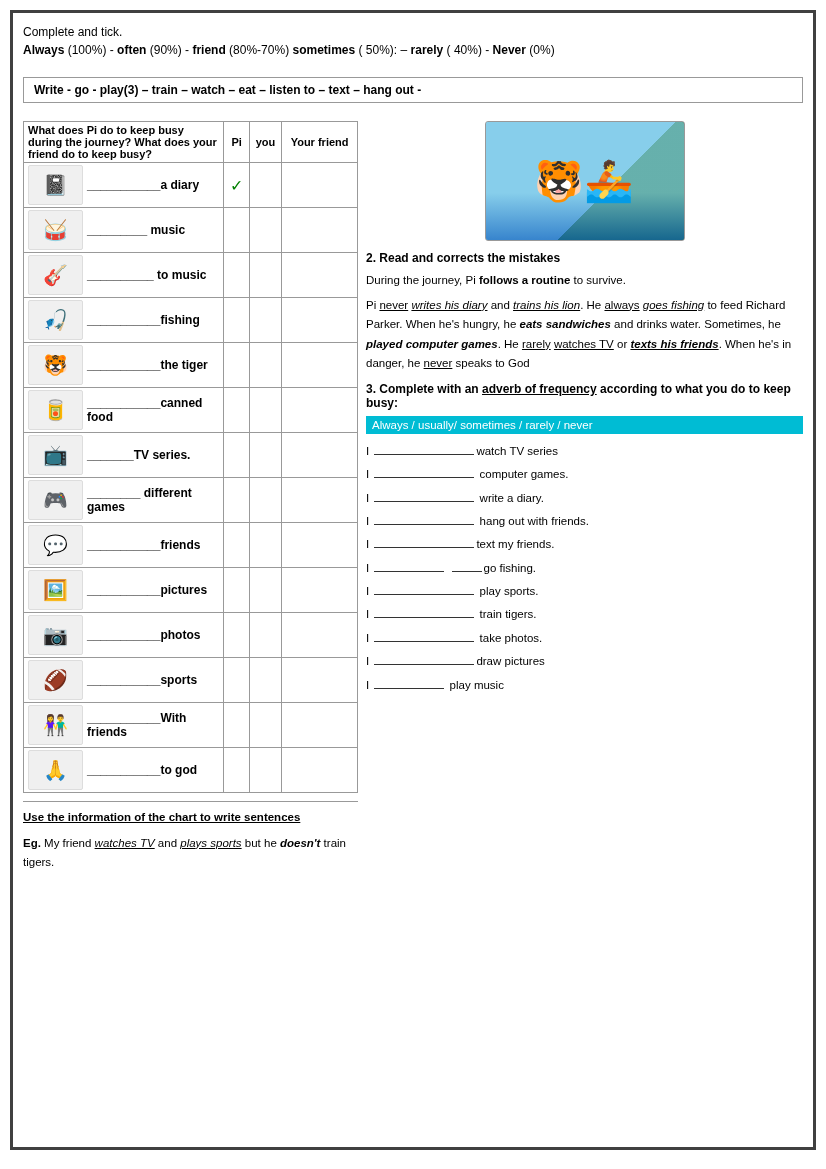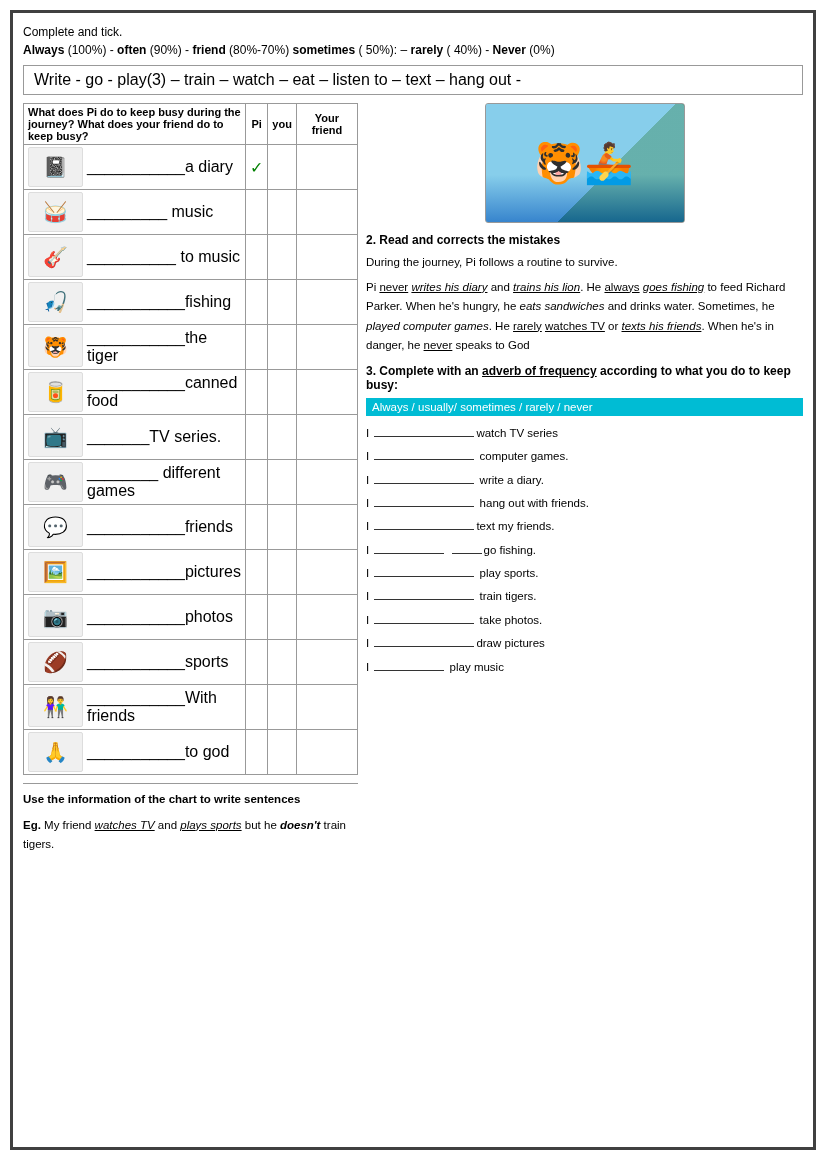--- a/index.html
+++ b/index.html
@@ -20,23 +20,24 @@
       margin-bottom: 8px;
     }
     .section1 p {
       font-size: 12px;
       line-height: 1.5;
     }
     .section1 .bold { font-weight: bold; }
     .freq-bar {
       border: 1px solid #999;
       padding: 5px 10px;
-      margin: 6px 0;
-      font-size: 16px;
+      margin: 18px 0;
+      font-size: 12px;
       background: #fff;
+      font-weight: bold;
     }
     .main-content {
       display: flex;
       gap: 8px;
     }
     .left-panel {
       width: 335px;
       flex-shrink: 0;
     }
     .right-panel {
@@ -75,22 +76,23 @@
       flex-shrink: 0;
       display: flex;
       align-items: center;
       justify-content: center;
       font-size: 20px;
       background: #f0f0f0;
       border: 1px solid #ddd;
       border-radius: 2px;
     }
     .activity-label {
-      font-size: 16px;
+      font-size: 12px;
       flex: 1;
+      font-weight: bold;
     }
     .checkmark {
       color: green;
       font-size: 16px;
       text-align: center;
     }
     
     .tiger-img {
       width: 200px;
       height: 120px;
@@ -114,21 +116,21 @@
       font-weight: bold;
       margin-bottom: 6px;
     }
     .section2-text {
       font-size: 11.5px;
       line-height: 1.7;
       margin-bottom: 8px;
     }
     .section2-text em { font-style: italic; }
     .section2-text u { text-decoration: underline; }
-    .section2-text strong { font-weight: normal; }
+    .section2-text strong { font-weight: bold; }
     .section3-title {
       font-size: 12px;
       font-weight: bold;
       margin-bottom: 6px;
     }
     .highlight-bar {
       background: #00bcd4;
       color: #fff;
       padding: 3px 6px;
       font-size: 11.5px;
@@ -365,21 +367,21 @@
             </td>
             <td></td>
             <td></td>
             <td></td>
           </tr>
         </tbody>
       </table>
 
       <div class="bottom-section">
         <p>
-          <span style="font-weight:bold;">Use the information of the chart to write sentences</span>
+          <span style="text-decoration:underline; font-weight:bold;">Use the information of the chart to write sentences</span>
         </p>
         <p style="margin-top:6px;">
           <strong><span>Eg.</span></strong>
           <span> My friend <em><u>watches TV</u></em> and <em><u>plays sports</u></em> but he <strong><em>doesn't</em></strong> train tigers.</span>
         </p>
       </div>
     </div>
 
     <div class="right-panel">
 

